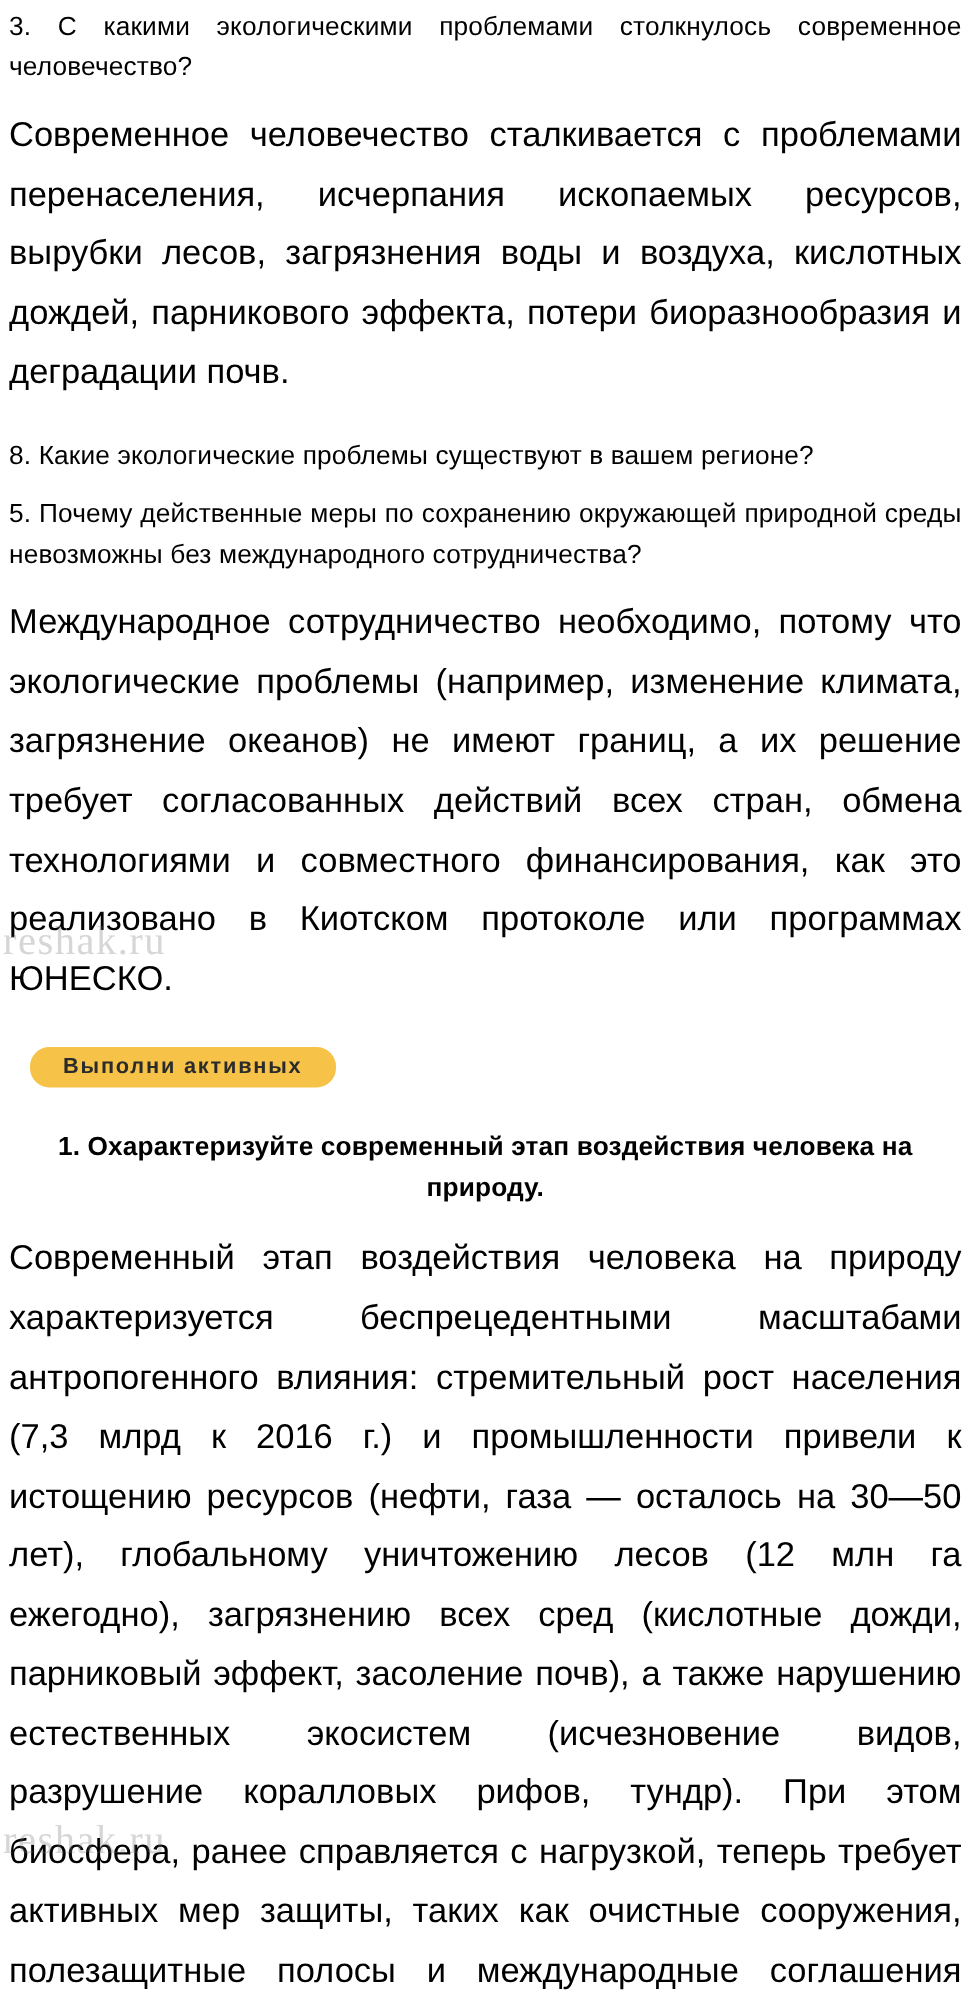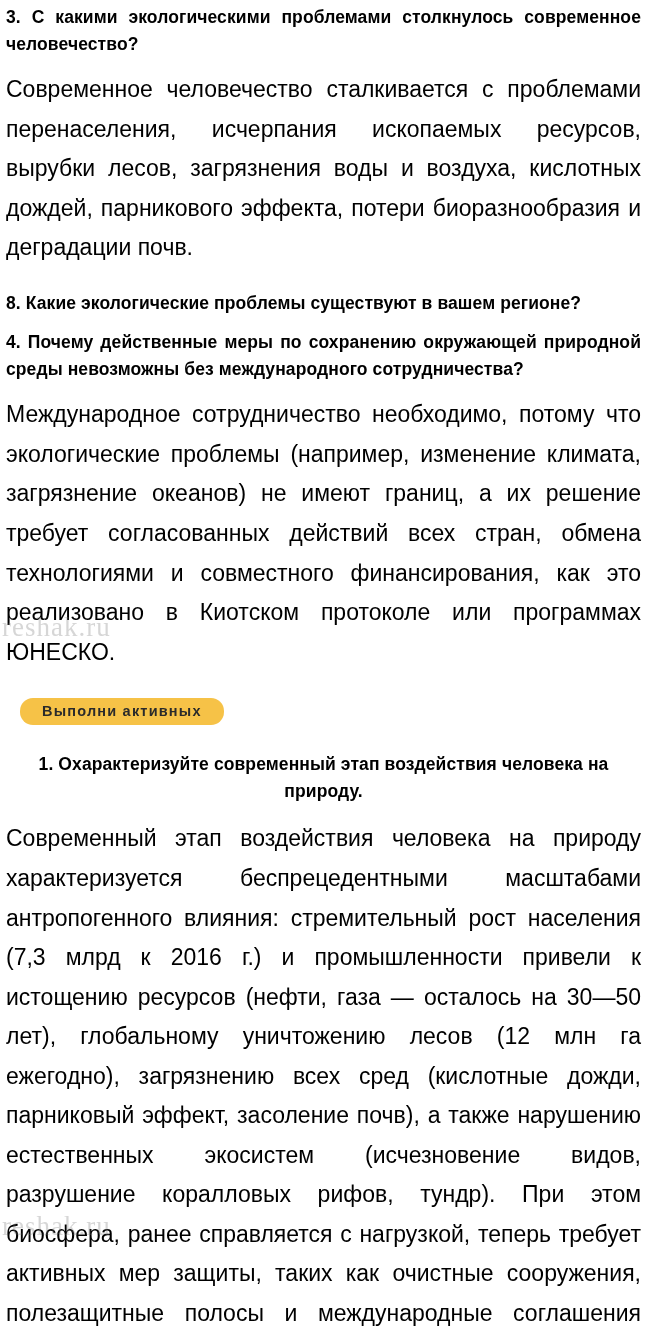--- a/index.html
+++ b/index.html
@@ -16,21 +16,21 @@
     overflow: hidden;
   }
   .page {
     padding: 0 8px 0 6px;
     box-sizing: border-box;
     width: 649px;
     position: relative;
     z-index: 2;
   }
   .q-head {
-    font-weight: bold;
+    font-weight: normal;
     font-size: 17.5px;
     line-height: 1.55;
     text-align: justify;
     text-align-last: left;
     margin: 0 0 12px 0;
     letter-spacing: 0.1px;
   }
   .q-head.first {
     margin-top: 4px;
   }
@@ -82,21 +82,21 @@
 </head>
 <body>
 
 <div class="page">
 
   <h3 class="q-head first">3. С какими экологическими проблемами столкнулось современное человечество?</h3>
   <p class="para">Современное человечество сталкивается с проблемами перенаселения, исчерпания ископаемых ресурсов, вырубки лесов, загрязнения воды и воздуха, кислотных дождей, парникового эффекта, потери биоразнообразия и деградации почв.</p>
 
   <h3 class="q-head">8. Какие экологические проблемы существуют в вашем регионе?</h3>
 
-  <h3 class="q-head">4. Почему действенные меры по сохранению окружающей природной среды невозможны без международного сотрудничества?</h3>
+  <h3 class="q-head">5. Почему действенные меры по сохранению окружающей природной среды невозможны без международного сотрудничества?</h3>
   <p class="para tight">Международное сотрудничество необходимо, потому что экологические проблемы (например, изменение климата, загрязнение океанов) не имеют границ, а их решение требует согласованных действий всех стран, обмена технологиями и совместного финансирования, как это реализовано в Киотском протоколе или программах ЮНЕСКО.</p>
 
   <div class="badge-wrap">
     <span class="badge">Выполни активных</span>
   </div>
 
   <h3 class="task-head">1. Охарактеризуйте современный этап воздействия человека на природу.</h3>
   <p class="para">Современный этап воздействия человека на природу характеризуется беспрецедентными масштабами антропогенного влияния: стремительный рост населения (7,3 млрд к 2016 г.) и промышленности привели к истощению ресурсов (нефти, газа — осталось на 30—50 лет), глобальному уничтожению лесов (12 млн га ежегодно), загрязнению всех сред (кислотные дожди, парниковый эффект, засоление почв), а также нарушению естественных экосистем (исчезновение видов, разрушение коралловых рифов, тундр). При этом биосфера, ранее справляется с нагрузкой, теперь требует активных мер защиты, таких как очистные сооружения, полезащитные полосы и международные соглашения (Киотский протокол).</p>
 
 </div>

